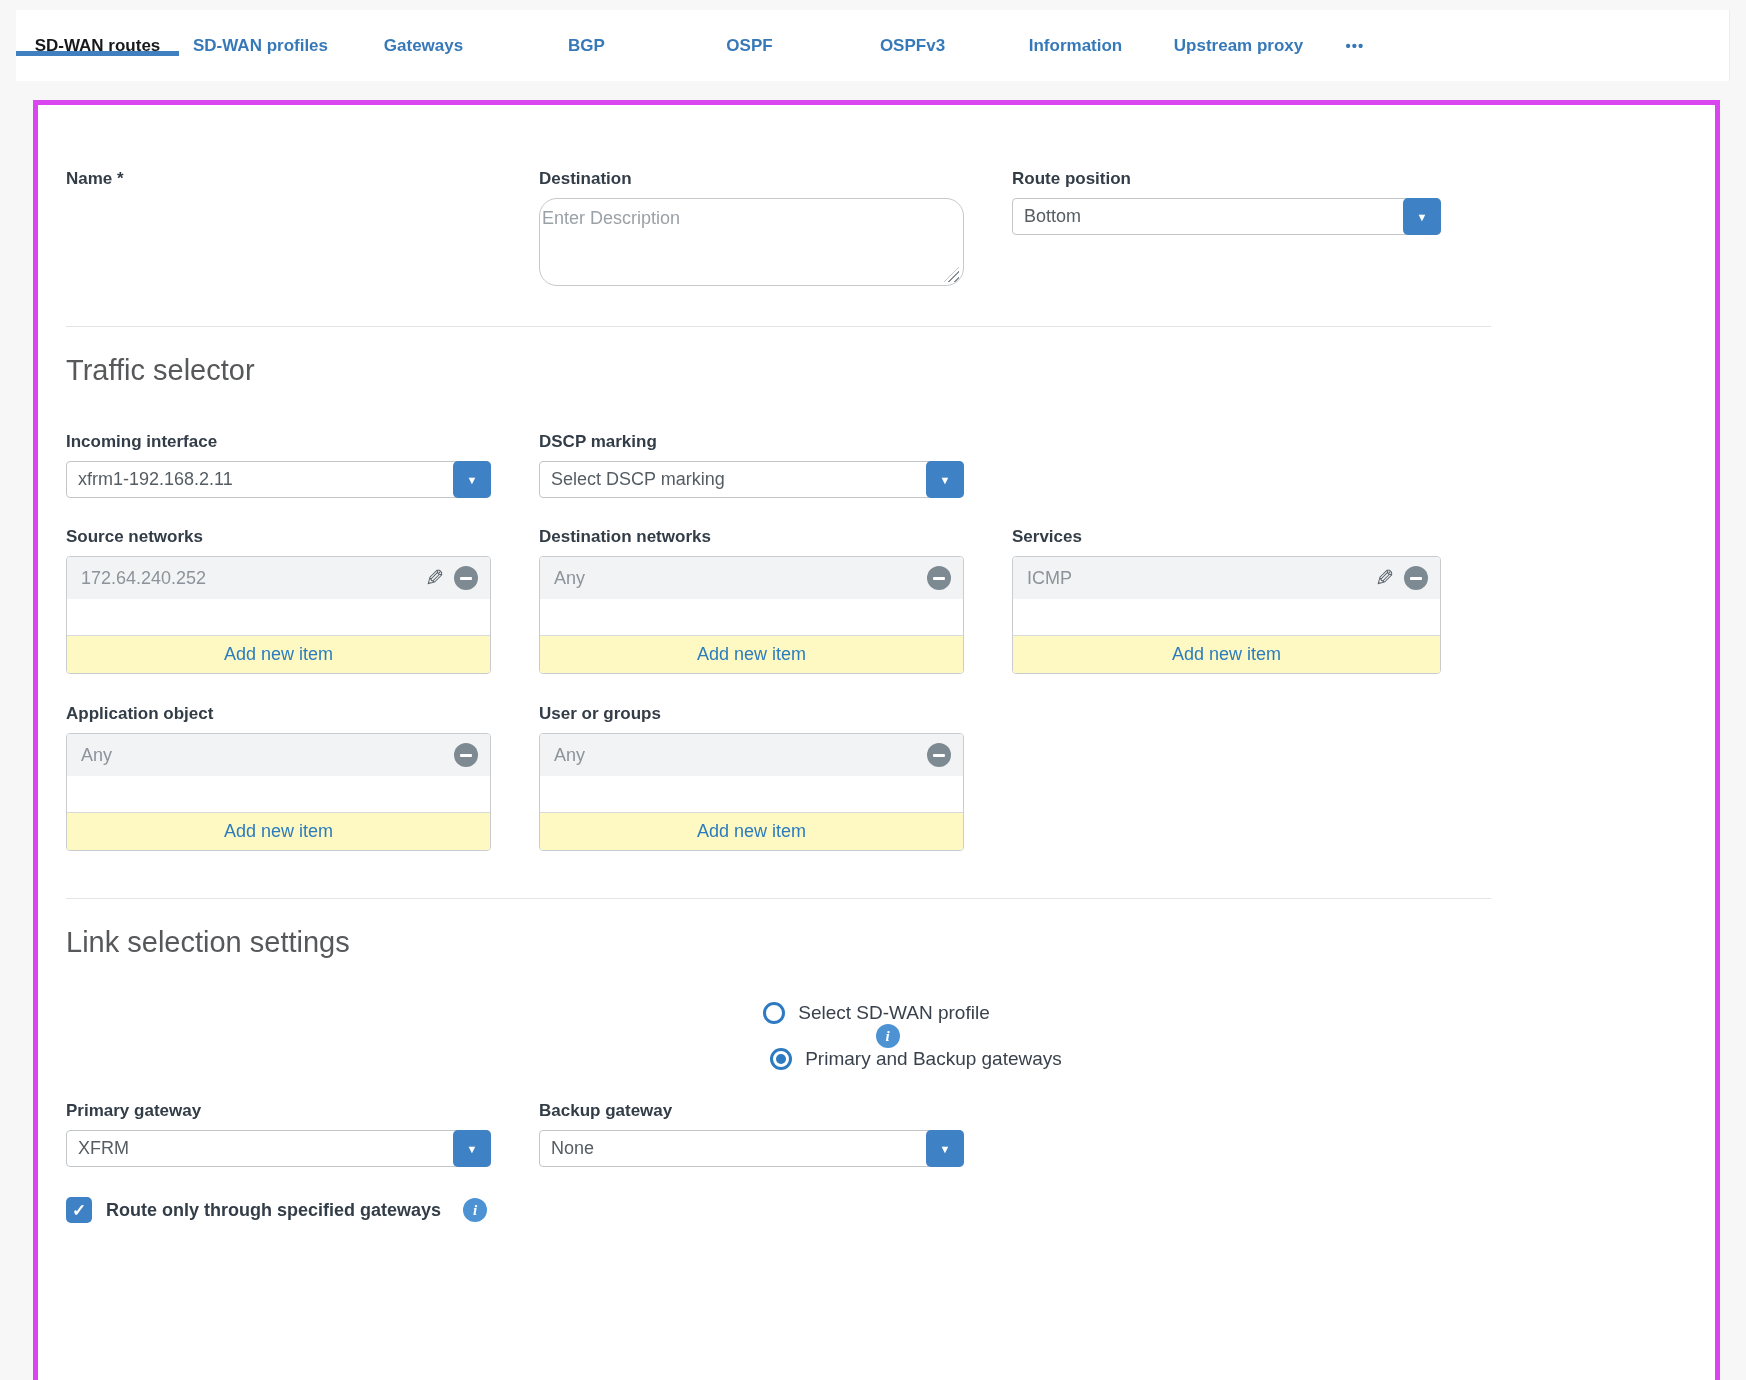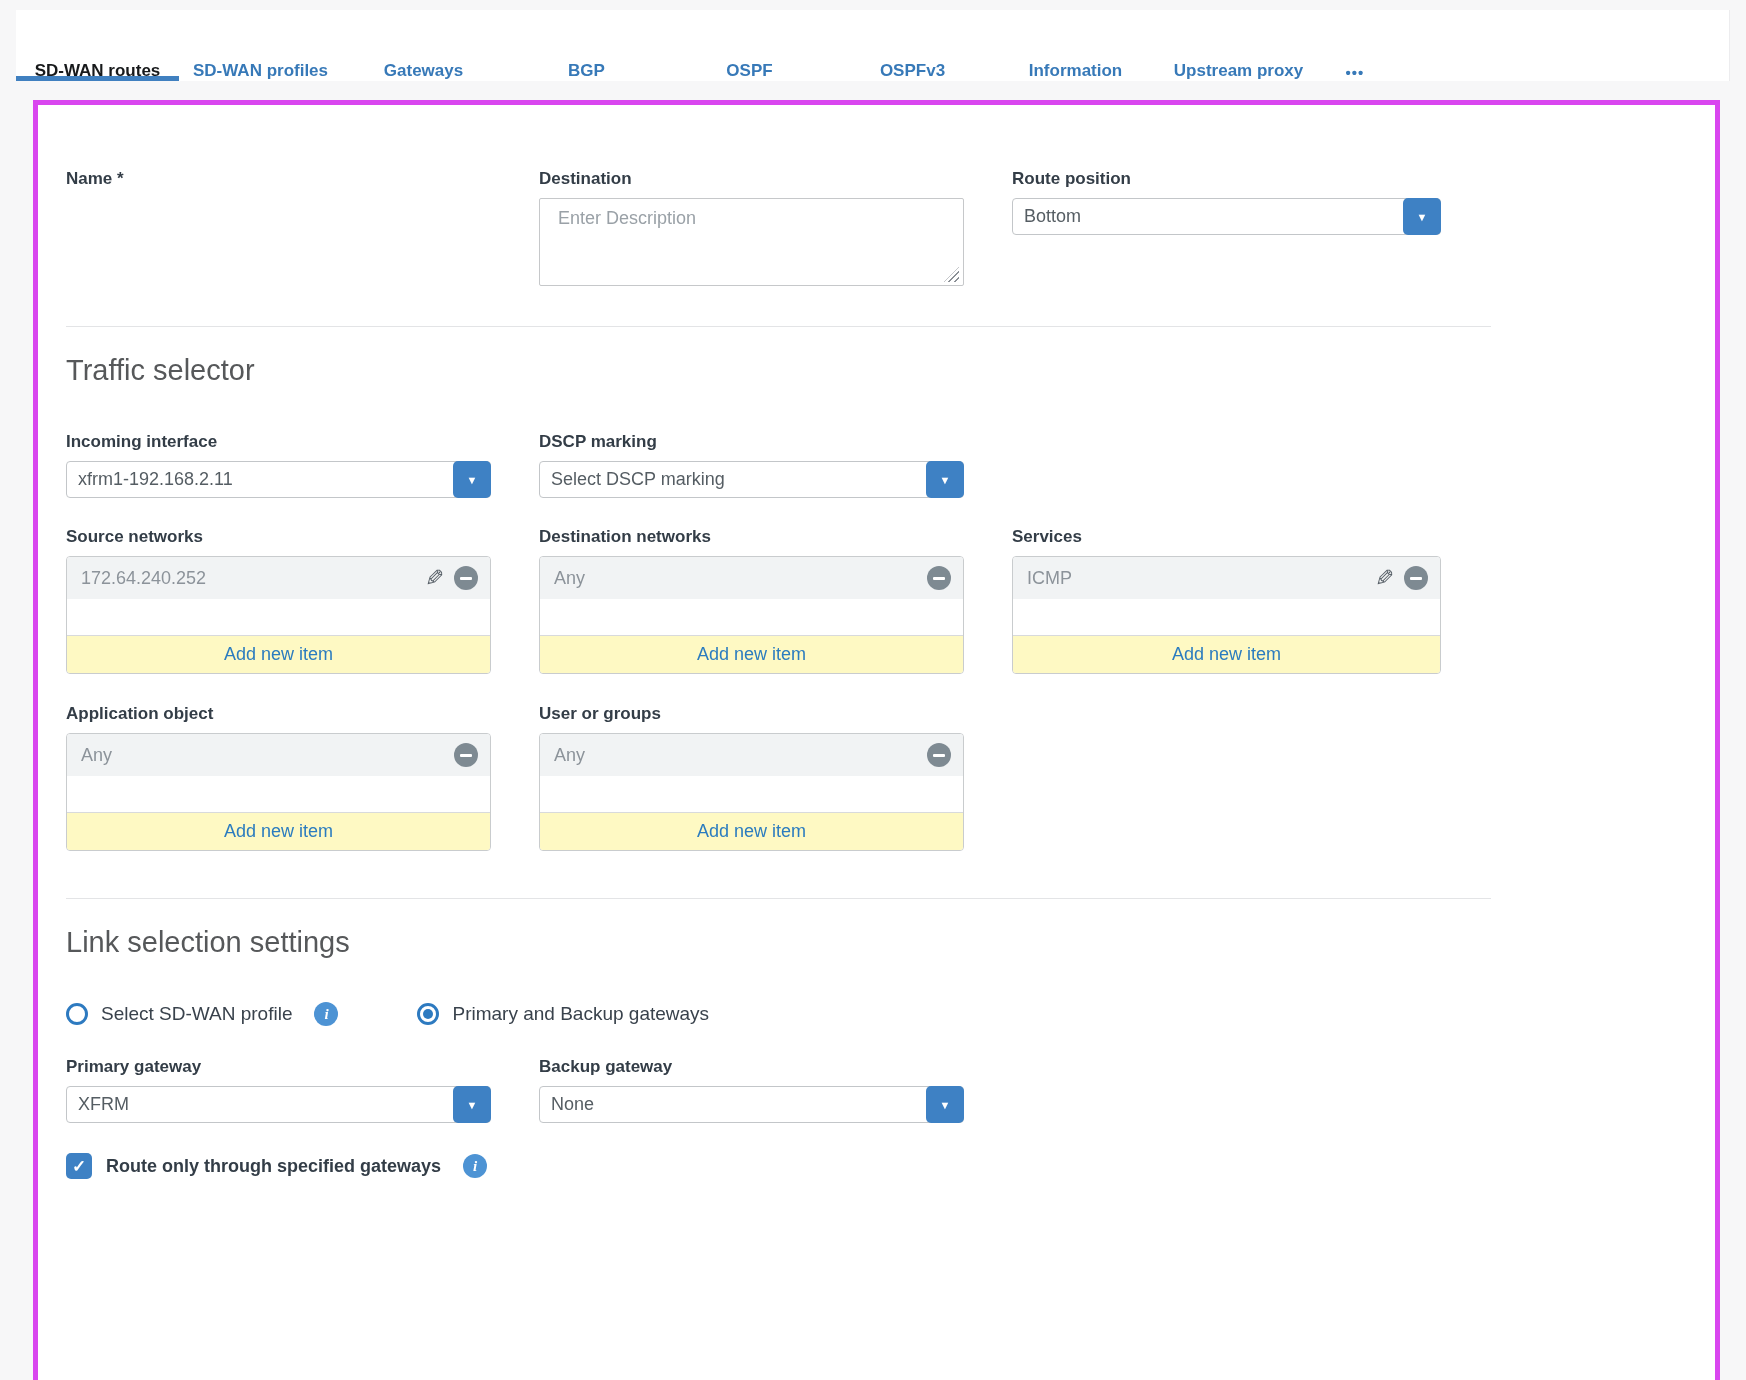--- a/index.html
+++ b/index.html
@@ -10,21 +10,21 @@
     position: relative;
     color: #333d47;
   }
 
   
   .tabbar {
     position: absolute;
     left: 16px; top: 10px; right: 16px; height: 71px;
     background: #ffffff;
     display: flex;
-    align-items: flex-end;
+    align-items: center;
     border-right: 1px solid #ececee;
   }
   .tab {
     width: 163px;
     display: flex; align-items: center; justify-content: center;
     font-size: 17px; font-weight: 700;
     color: #3779b8;
     cursor: pointer;
     position: relative;
     text-align: center;
@@ -70,25 +70,25 @@
     background: #fff;
     font-family: "Liberation Sans", sans-serif;
     font-size: 18px; color: #39424c;
     padding: 0 13px;
     outline: none;
   }
 
   .textarea-wrap { position: relative; width: 100%; }
   .textarea {
     width: 100%; height: 88px;
-    border: 1px solid #c6c8ca; border-radius: 2px;
+    border: 1px solid #c6c8ca; border-radius: 18px;
     background: #fff;
     font-family: "Liberation Sans", sans-serif;
     font-size: 18px; color: #39424c;
-    padding: 9px 18px;
+    padding: 9px 2px;
     resize: none; outline: none;
   }
   .textarea::placeholder { color: #9aa1a7; }
   .resize-handle {
     position: absolute; right: 5px; bottom: 8px;
     width: 15px; height: 15px;
     background: repeating-linear-gradient(-45deg, transparent 0 2.5px, #8b9096 2.5px 4px);
     clip-path: polygon(100% 0, 100% 100%, 0 100%);
     cursor: nwse-resize;
   }
@@ -188,21 +188,21 @@
 
   
   .row-fields1   { margin-top: 64px; }
   .divider-1     { margin-top: 36px; }
   .title-traffic { margin-top: 26px; }
   .row-selects   { margin-top: 45px; }
   .row-networks  { margin-top: 29px; }
   .row-apps      { margin-top: 30px; }
   .divider-2     { margin-top: 47px; }
   .title-link    { margin-top: 26px; }
-  .row-radios    { margin-top: 43px; }
+  .row-radios    { margin-top: 43px; flex-direction: column; }
   .row-gateways  { margin-top: 31px; }
   .row-checkbox  { margin-top: 30px; }
   .gap-info-1 { margin-left: 22px; }
   .gap-radio-2 { margin-left: 43px; padding-left: 36px; }
   .gap-info-2 { margin-left: 22px; }
 </style>
 </head>
 <body>
 
 <div class="tabbar">

